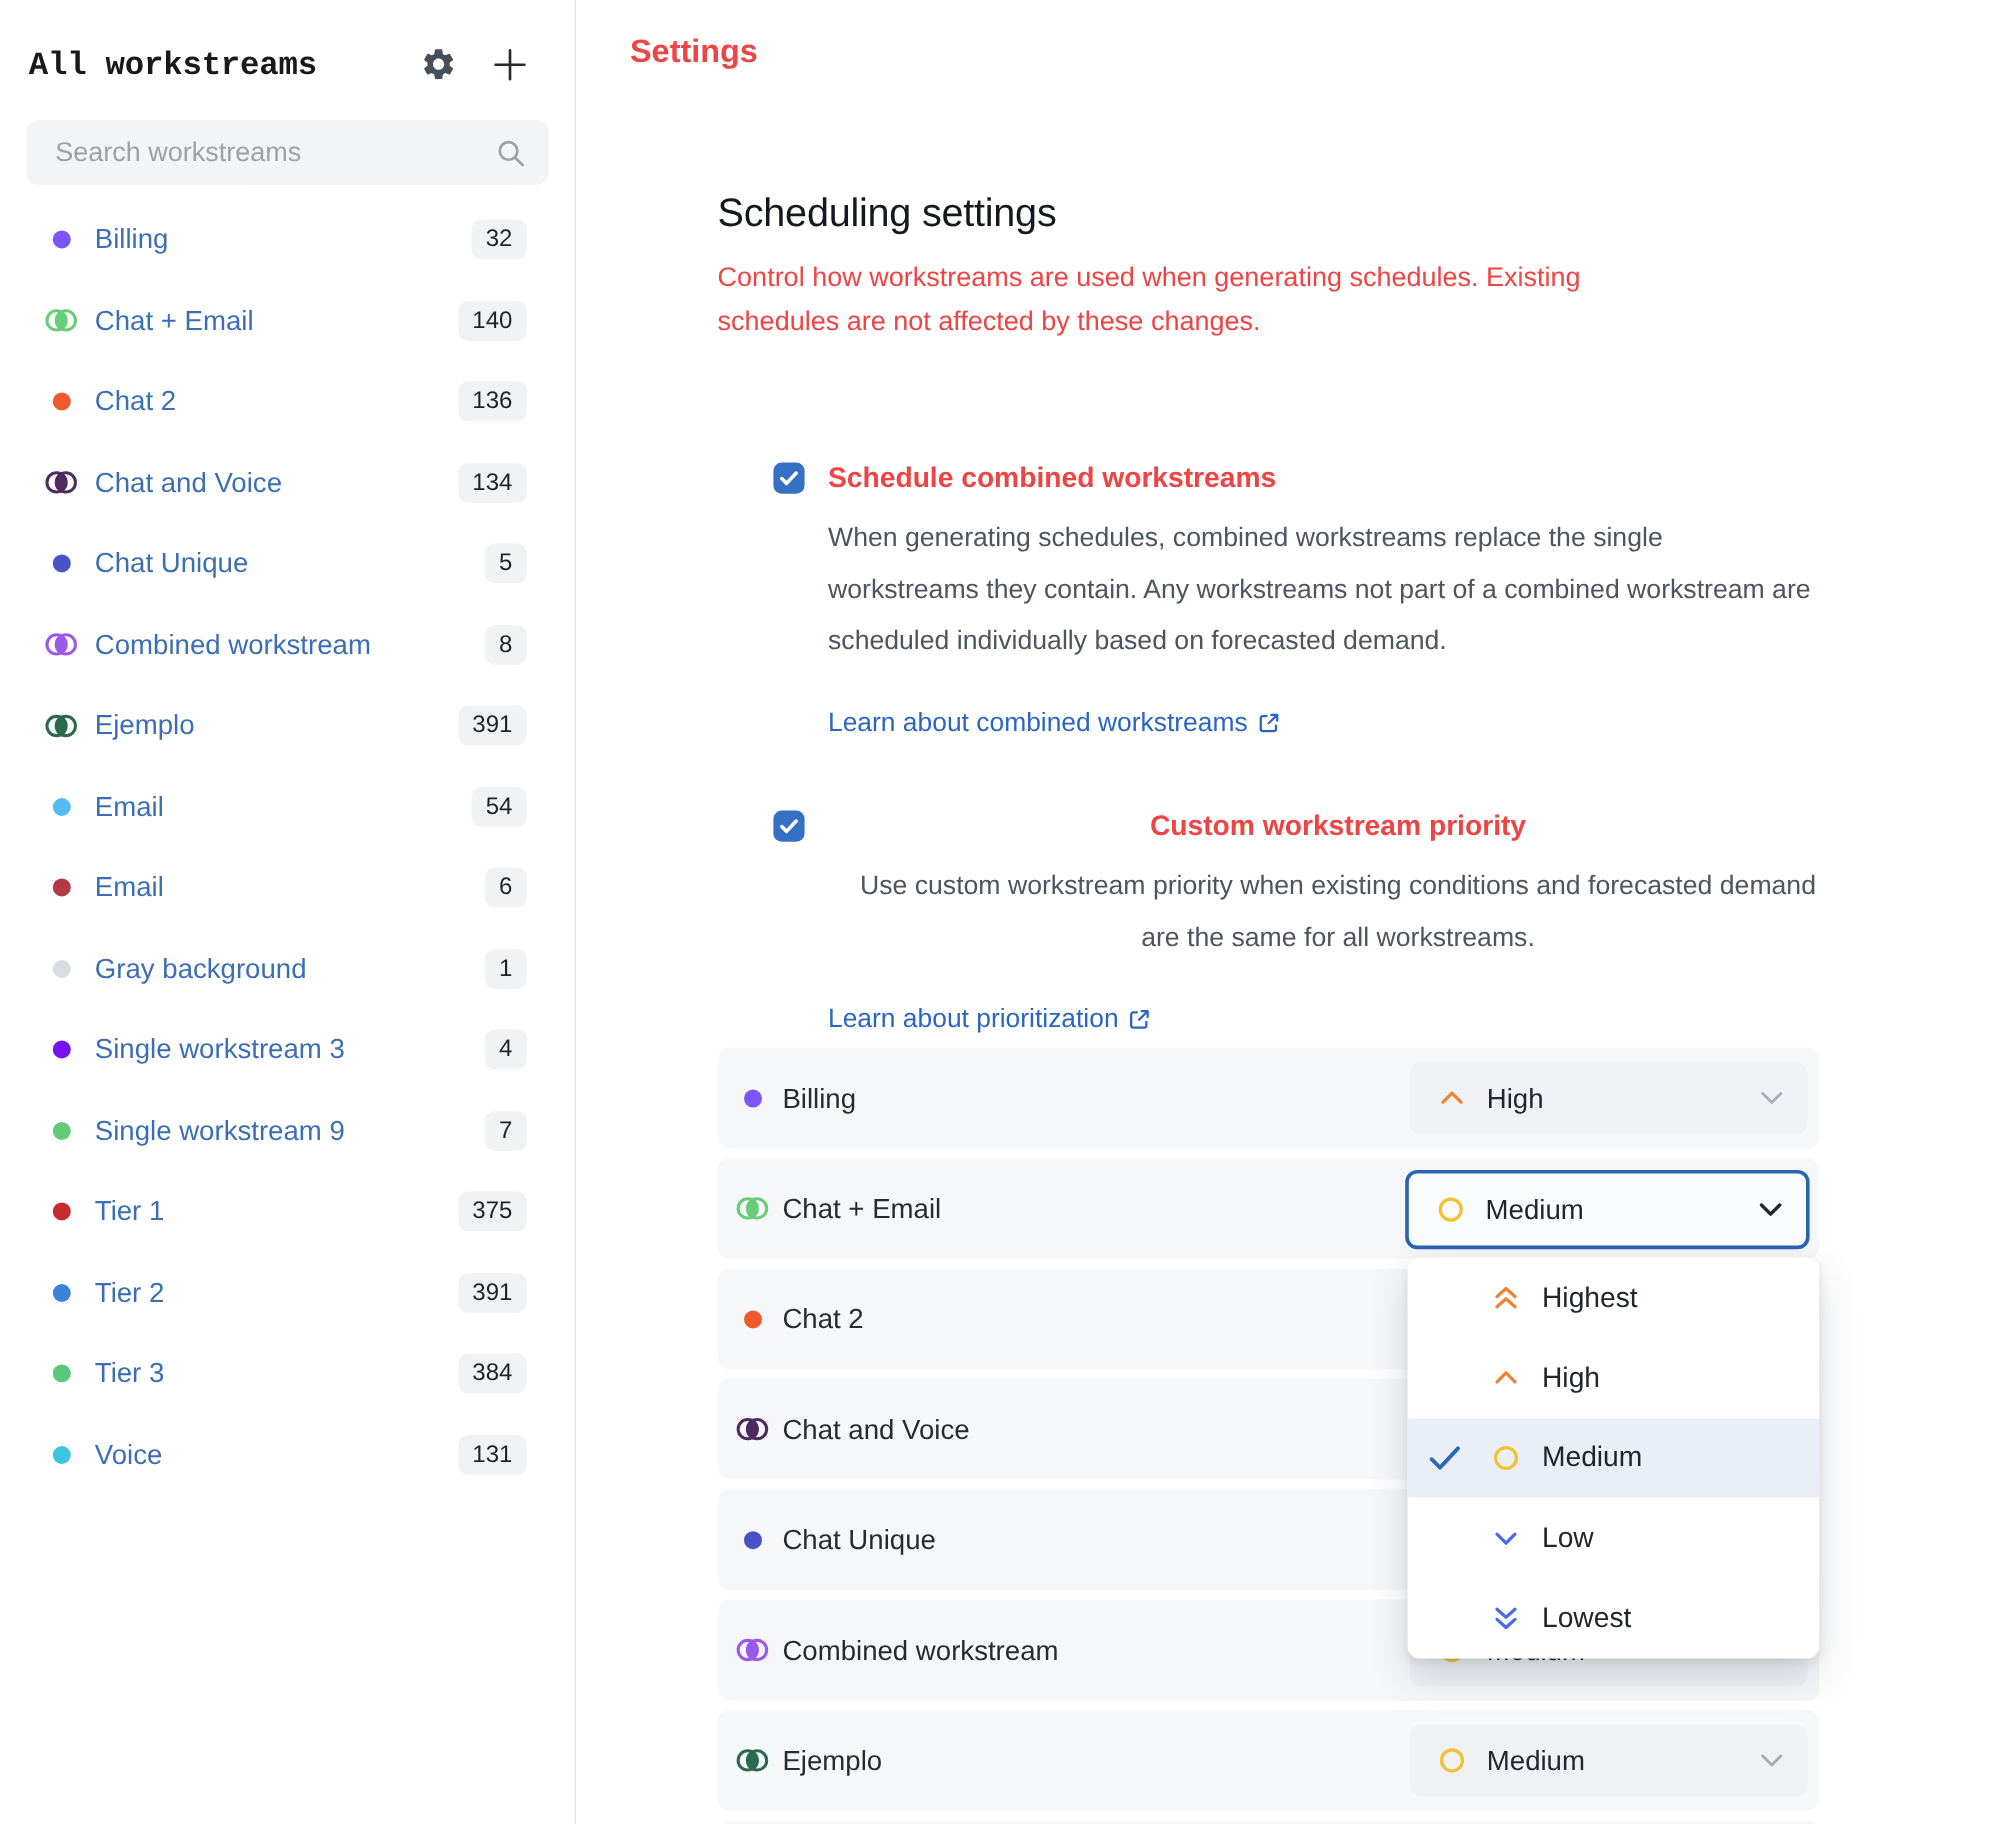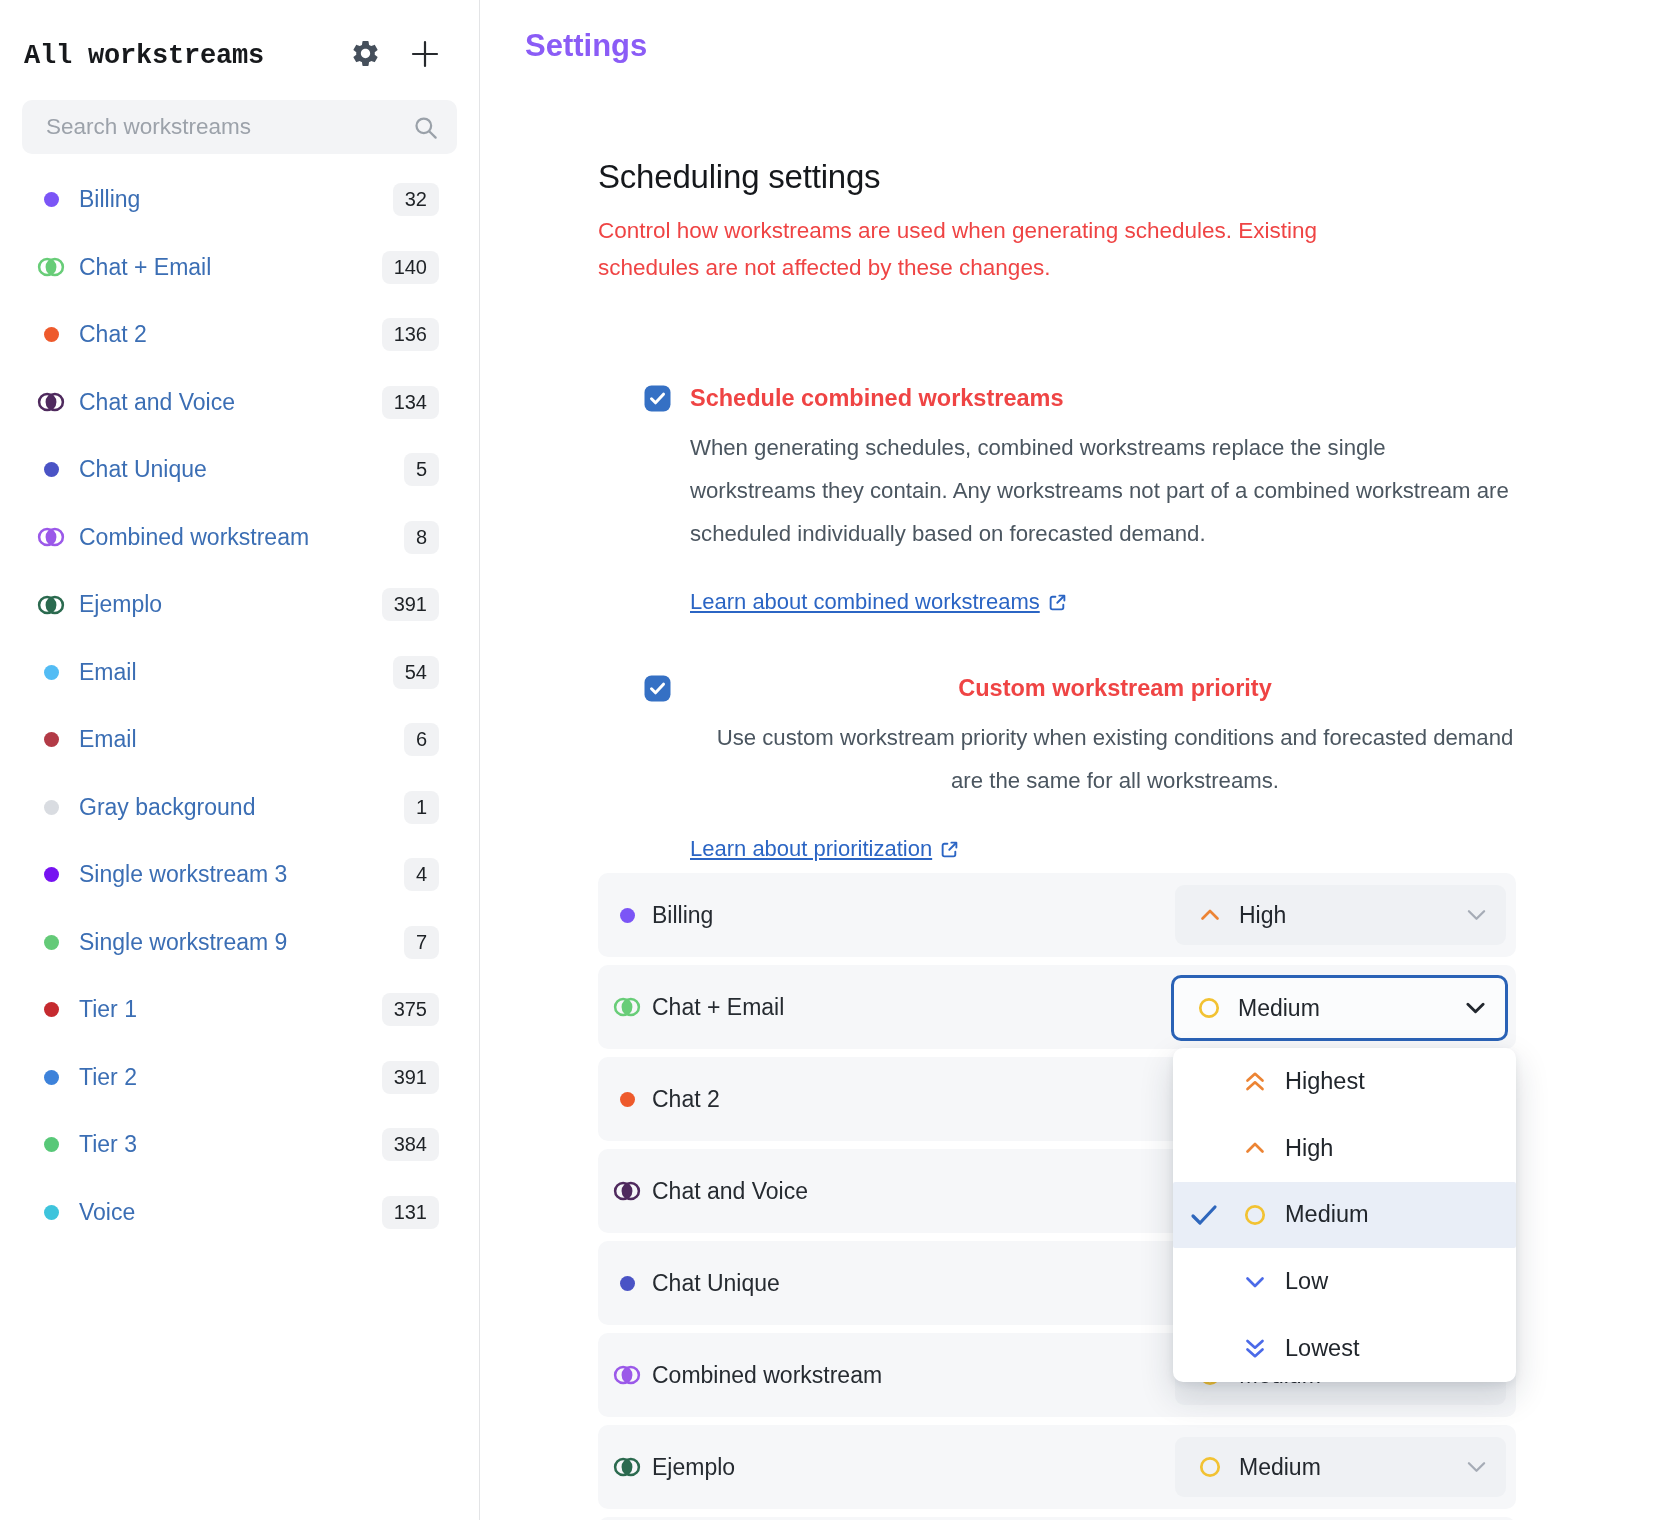--- a/index.html
+++ b/index.html
@@ -18,33 +18,33 @@
   .search .s-icon{position:absolute;right:18px;top:14px;}
   .ws-list{margin-top:12px;padding:0 22px;}
   .ws-item{height:67.5px;display:flex;align-items:center;padding:0 18px 0 14px;cursor:pointer;}
   .ws-icon{width:30px;height:24px;display:flex;align-items:center;justify-content:center;flex:none;}
   .dot{width:15px;height:15px;border-radius:50%;display:inline-block;}
   .ws-label{margin-left:13px;font-size:23px;color:#3B6EB4;white-space:nowrap;}
   .ws-count{margin-left:auto;background:#F1F2F4;border-radius:8px;padding:5px 12px;font-size:20px;color:#1E2226;}
 
   
   .main{position:absolute;left:481px;top:0;width:1193px;height:1520px;background:#fff;}
-  .main-title{position:absolute;left:44px;top:28px;font-size:31px;font-weight:700;color:#8b5cf6;}
+  .main-title{position:absolute;left:44px;top:28px;font-size:27px;font-weight:700;color:#ef4444;}
   .content{position:absolute;left:117px;top:0;width:919px;height:1520px;}
   .heading{position:absolute;left:0;top:158px;font-size:33px;font-weight:400;color:#15181C;letter-spacing:-0.2px;}
   .lead{position:absolute;left:0;top:212px;width:830px;font-size:22.5px;line-height:37px;color:#ef4444;white-space:pre-line;}
 
   .sec{position:absolute;left:46px;display:flex;}
   .sec1{top:385px;} .sec2{top:675px;text-align:center;}
   .cb{width:27px;height:27px;flex:none;margin-top:0;}
   .sec-body{margin-left:19px;}
   .sec-title{font-size:23.5px;font-weight:700;color:#ef4444;line-height:27px;}
   .sec-desc{margin-top:14px;font-size:22.2px;line-height:43px;color:#4B5660;width:850px;white-space:pre-line;}
   .learn{margin-top:34px;display:flex;align-items:center;font-size:22px;color:#2B65C4;cursor:pointer;width:fit-content;}
-  .learn .lnk{text-decoration:underline;}
+  .learn .lnk{}
   .learn svg{margin-left:8px;}
 
   
   .p-row{position:absolute;left:0;width:918px;height:84px;background:#F6F7F9;border-radius:10px;display:flex;align-items:center;box-sizing:border-box;padding-left:14px;}
   .p-icon{width:30px;height:24px;display:flex;align-items:center;justify-content:center;flex:none;}
   .p-label{margin-left:10px;font-size:23px;color:#262B31;white-space:nowrap;}
   .p-select{position:absolute;right:10px;top:12px;width:331px;height:60px;background:#EFF1F4;border-radius:9px;display:flex;align-items:center;box-sizing:border-box;padding:0 20px 0 22px;cursor:pointer;}
   .p-select .ps-icon{width:26px;height:26px;flex:none;display:flex;align-items:center;}
   .p-select .ps-label{margin-left:16px;font-size:23px;color:#22272D;}
   .p-select .ps-chev{margin-left:auto;display:flex;align-items:center;}

